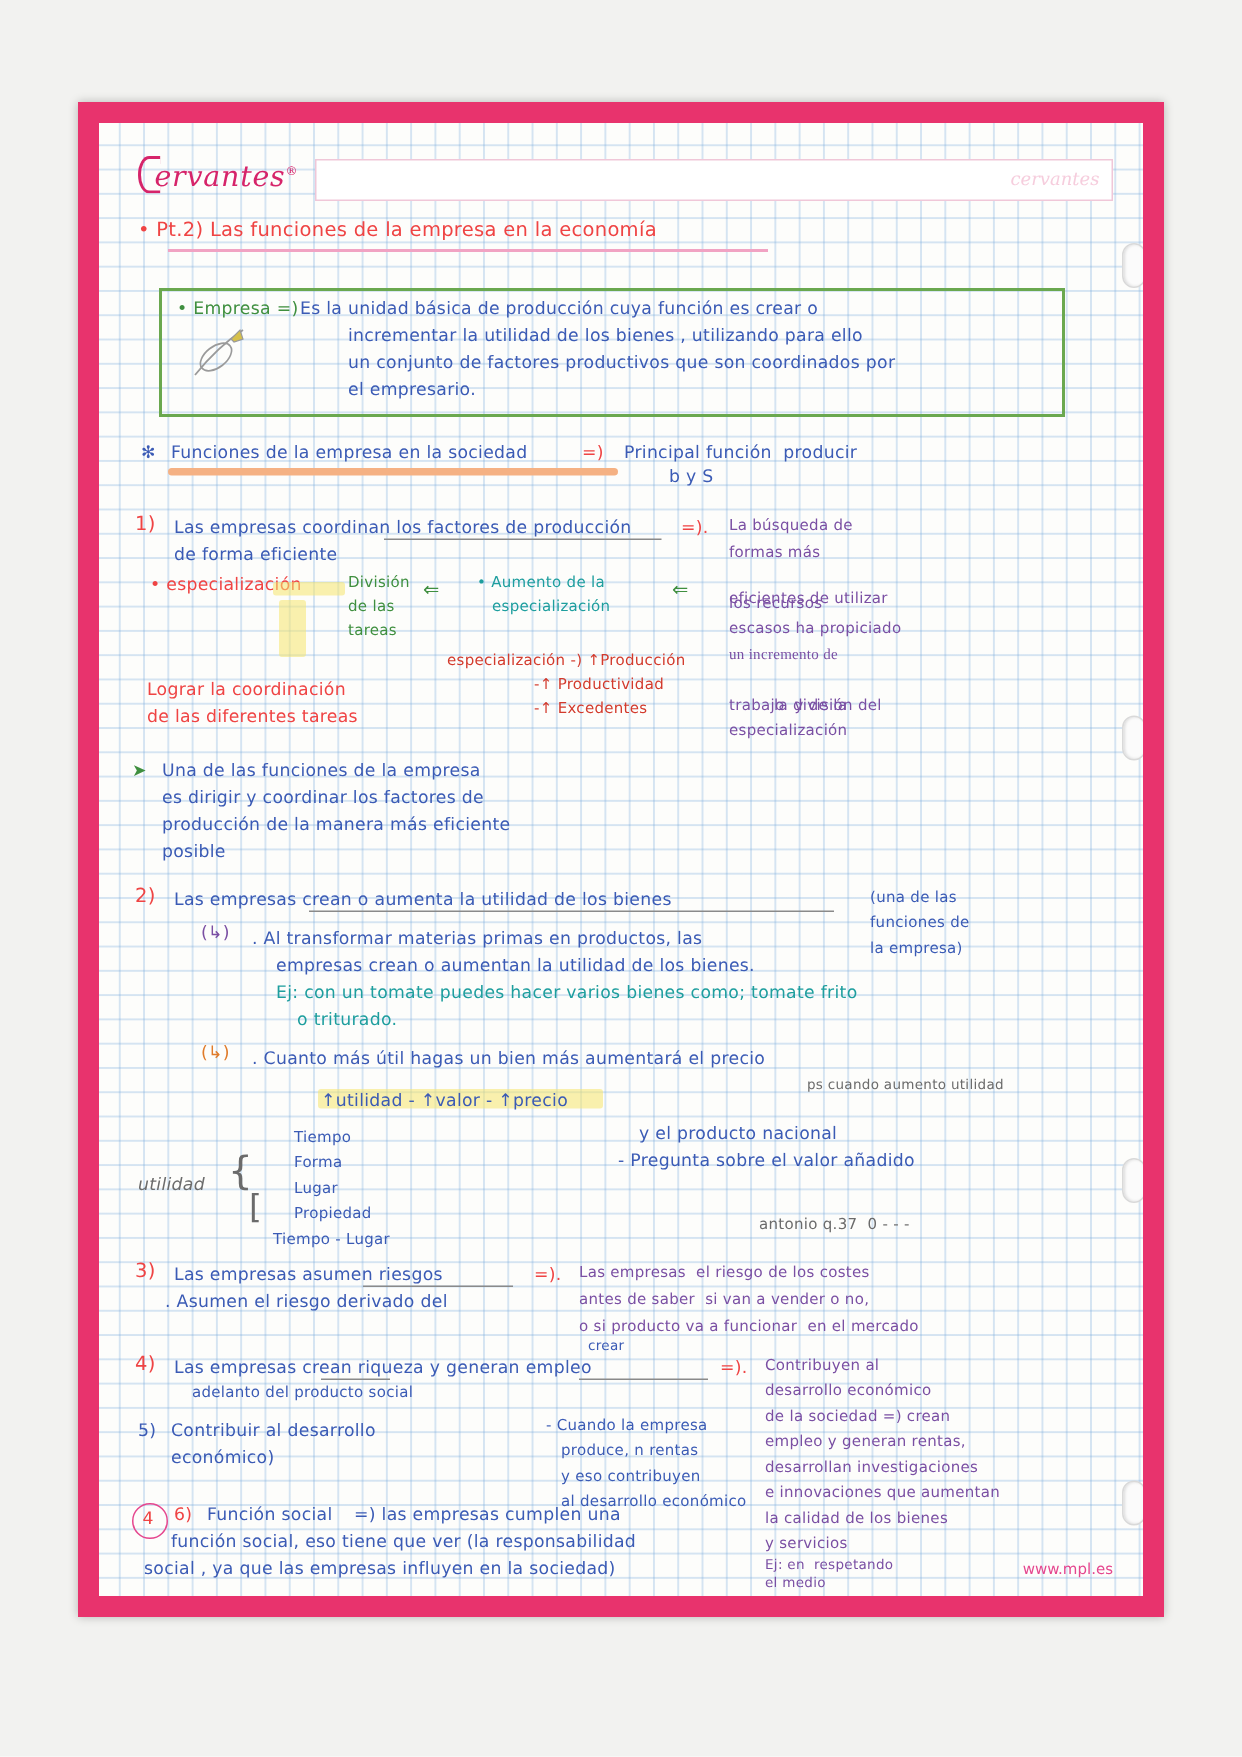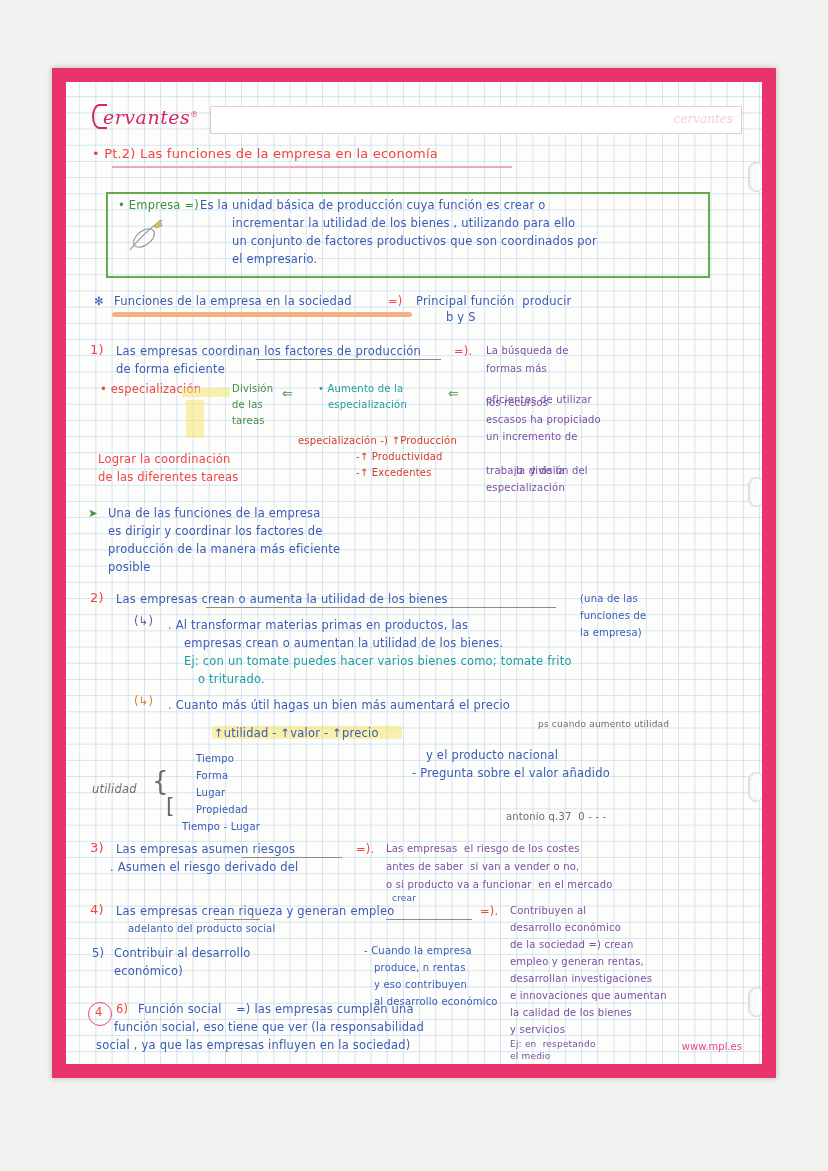--- a/index.html
+++ b/index.html
@@ -181,21 +181,21 @@
       <div class="hw blue" style="left:30px;top:246px;">Las empresas coordinan los factores de producción</div>
       <div class="underline-pencil" style="left:170px;top:261px;width:185px;"></div>
       <div class="hw pink" style="left:368px;top:246px;">=).</div>
       <div class="hw blue" style="left:30px;top:264px;">de forma eficiente</div>
 
       <div class="hw purple sm" style="left:400px;top:246px;">La búsqueda de</div>
       <div class="hw purple sm" style="left:400px;top:264px;">formas más</div>
       <div class="hw purple sm" style="left:400px;top:295px;">eficientes de utilizar</div>
       <div class="hw purple sm" style="left:400px;top:298px;">los recursos</div>
       <div class="hw purple sm" style="left:400px;top:315px;">escasos ha propiciado</div>
-      <div class="hw purple sm" style="left:400px;top:332px;">un incremento de</div>
+      <div class="hw purple sm" style="left:400px;top:332px;font-family:Liberation Serif, serif;">un incremento de</div>
       <div class="hw purple sm" style="left:400px;top:366px;margin-left:30px;">la división del</div>
       <div class="hw purple sm" style="left:400px;top:366px;">trabajo  y de la</div>
       <div class="hw purple sm" style="left:400px;top:383px;">especialización</div>
 
       <div class="hw pink" style="left:14px;top:284px;">• especialización</div>
       <div class="hw green sm" style="left:146px;top:284px;">División</div>
       <div class="hw green sm" style="left:146px;top:300px;">de las</div>
       <div class="hw green sm" style="left:146px;top:316px;">tareas</div>
       <div class="hw green arrowtxt" style="left:196px;top:288px;">⇐</div>
       <div class="hw teal sm" style="left:232px;top:284px;">• Aumento de la</div>

